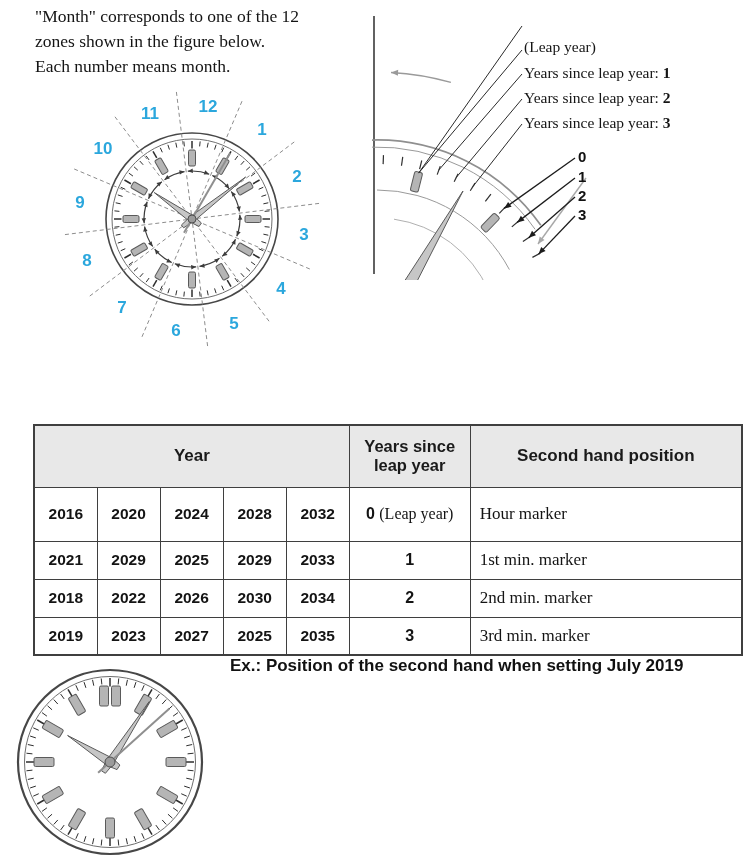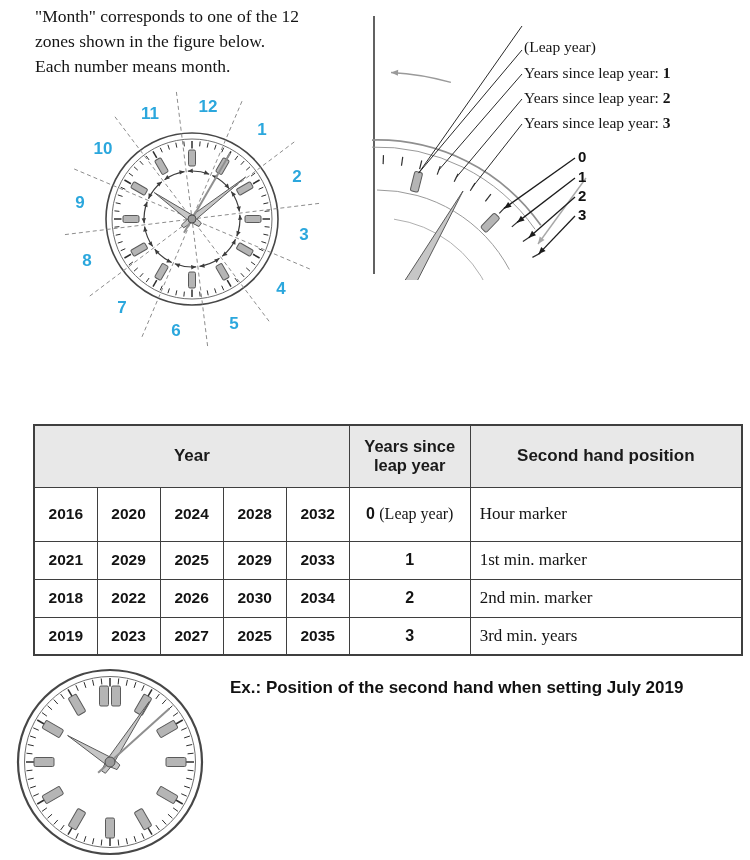--- a/index.html
+++ b/index.html
@@ -31,21 +31,21 @@
                  font-weight:bold;font-size:17px;color:#1a1a1a}
   .year-table th.th-mid{font-size:16.5px;padding:0 8px}
   .year-table td{height:38px;vertical-align:middle}
   .year-table tr.r1 td{height:54px}
   td.year{font-family:"Liberation Sans",sans-serif;font-weight:bold;font-size:15.5px}
   td.since{font-family:"Liberation Sans",sans-serif;font-weight:bold;font-size:16px;padding:0 14px}
   td.since .note{font-family:"Liberation Serif",serif;font-weight:normal;font-size:16px}
   td.pos{font-family:"Liberation Serif",serif;font-size:17px;text-align:left;padding-left:9px}
 
   .bottom-watch{position:absolute;left:10px;top:664px;width:200px;height:196px}
-  .example{position:absolute;left:230px;top:678px;width:516px}
+  .example{position:absolute;left:230px;top:656px;width:516px}
   .ex-title{font-family:"Liberation Sans",sans-serif;font-weight:bold;font-size:17px;color:#111;margin-bottom:3px}
   .ex-body{font-size:17.5px;line-height:1.42}
 
   .c-year{width:61px}.c-since{width:117px}.c-pos{width:263px}
 </style>
 </head>
 <body>
 
 <div class="page">
 
@@ -315,21 +315,21 @@
         <td class="since"><b>2</b><span class="note"></span></td>
         <td class="pos">2nd min. marker</td>
       </tr>
       <tr>
         <td class="year">2019</td>
         <td class="year">2023</td>
         <td class="year">2027</td>
         <td class="year">2025</td>
         <td class="year">2035</td>
         <td class="since"><b>3</b><span class="note"></span></td>
-        <td class="pos">3rd min. years</td>
+        <td class="pos">3rd min. marker</td>
       </tr>
     </tbody>
   </table>
 
   <div class="bottom-watch">
     <svg id="example-watch-svg" width="200" height="196">
         <circle cx="100" cy="98" r="92" fill="#fff" stroke="#474747" stroke-width="2.2"></circle>
         <circle cx="100" cy="98" r="85.5" fill="none" stroke="#6e6e6e" stroke-width="1"></circle>
         <line x1="100" y1="14" x2="100" y2="22.5" stroke="#2e2e2e" stroke-width="1.5"></line>
         <line x1="108.7803909144829" y1="14.460160789065043" x2="108.15322013487697" y2="20.42729216127468" stroke="#2e2e2e" stroke-width="1"></line>

